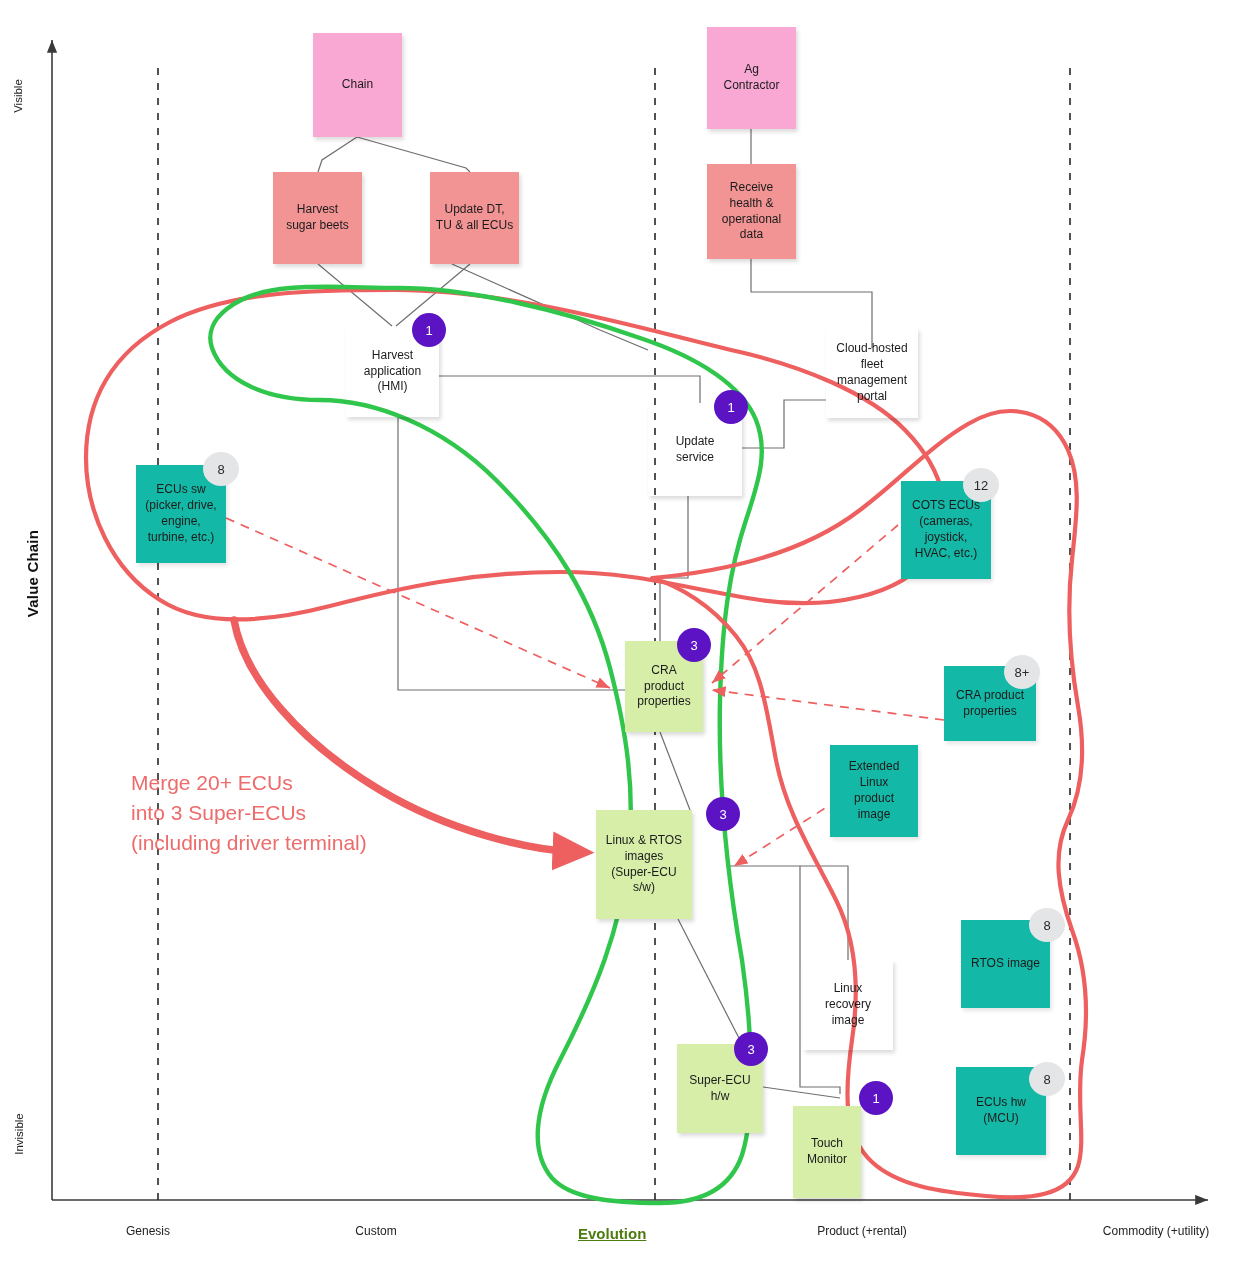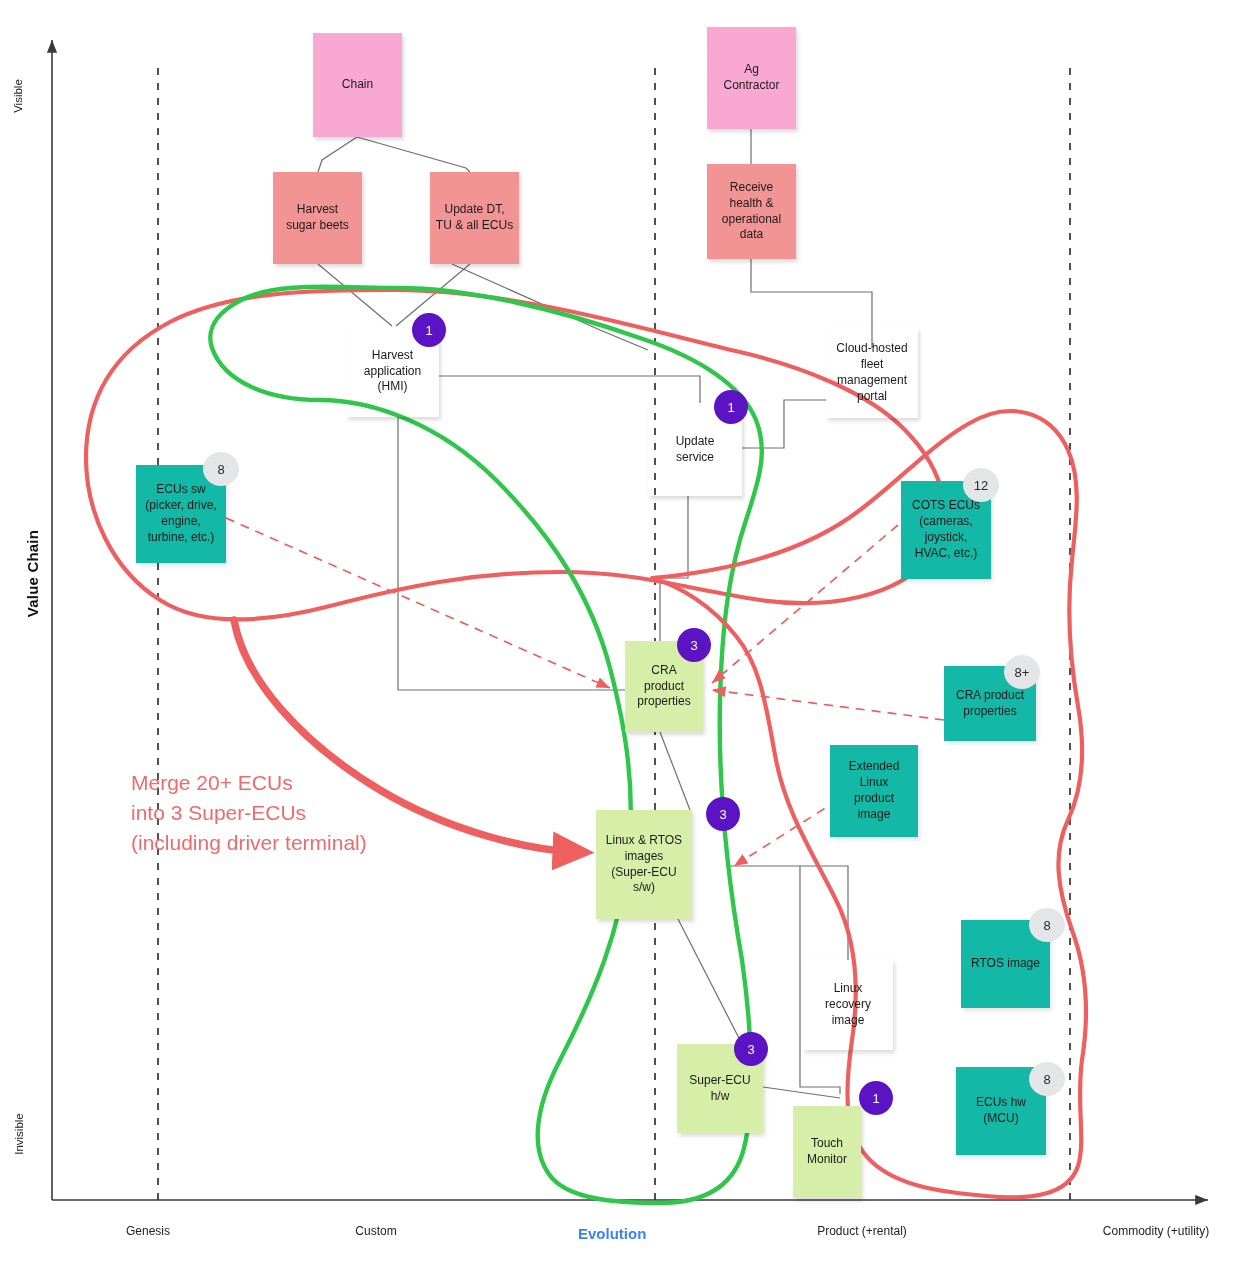--- a/index.html
+++ b/index.html
@@ -39,22 +39,23 @@
     transform: rotate(-90deg);
     transform-origin: center center;
     letter-spacing: .2px;
   }
   .axis-x-title {
     position: absolute;
     left: 578px;
     top: 1225px;
     font-size: 15px;
     font-weight: bold;
-    color: #3b82f6;
+    color: #4d7c0f;
     white-space: nowrap;
+    text-decoration: underline;
   }
   .axis-tip {
     position: absolute;
     font-size: 11.5px;
     color: #222;
     white-space: nowrap;
   }
   .axis-tip.visible-lab {
     left: -22px;
     top: 90px;

